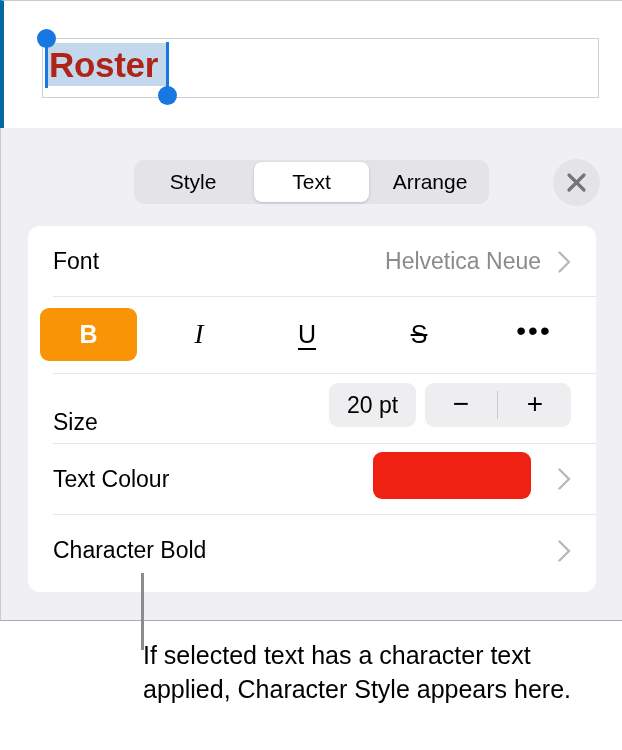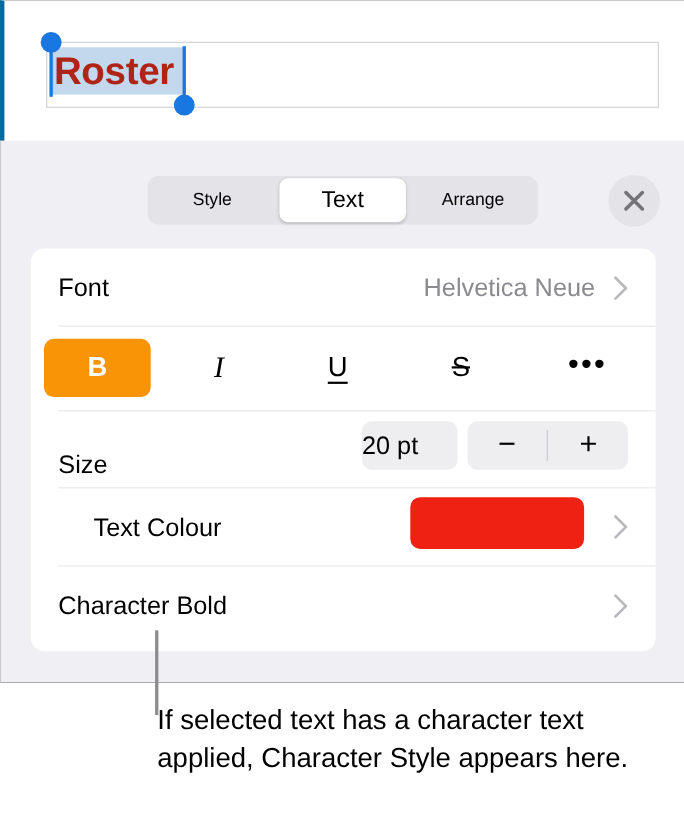--- a/index.html
+++ b/index.html
@@ -111,21 +111,21 @@
     height: 44px;
     background: #e3e3e8;
     border-radius: 10px;
   }
   .seg-item {
     position: absolute;
     top: 0;
     height: 44px;
     line-height: 44px;
     text-align: center;
-    font-size: 16px;
+    font-size: 21px;
     color: #000000;
   }
   .seg-0 { left: 0px;   width: 118px; }
   .seg-2 { left: 237px; width: 118px; }
   .seg-active {
     position: absolute;
     left: 120px;
     top: 2px;
     width: 115px;
     height: 40px;
@@ -248,20 +248,21 @@
     width: 87px;
     height: 44px;
     background: #eeeef0;
     border-radius: 9px;
   }
   .size-pill-label {
     position: absolute;
     left: 0; top: 0;
     width: 87px; height: 44px;
     line-height: 44px;
+    text-align: center;
     font-size: 23px;
     color: #000000;
   }
   .stepper {
     position: absolute;
     left: 397px;
     top: 10px;
     width: 146px;
     height: 44px;
     background: #eeeef0;
@@ -387,21 +388,21 @@
         </div>
         <div class="stepper">
           <div class="step-minus">−</div>
           <div class="step-div"></div>
           <div class="step-plus">+</div>
         </div>
       </div>
       <div class="row-sep" style="top:217px;"></div>
 
       <div class="row" style="top:217px;height:71px;">
-        <div class="row-label" style="top:23px;margin-left:32px;">Text Colour</div>
+        <div class="row-label" style="top:23px;">Text Colour</div>
         <div class="swatch"></div>
         <svg class="chev" style="right:25px;top:25px;" viewBox="0 0 13 22">
           <path d="M1.5 1.5 L11 11 L1.5 20.5" stroke="#b8b8bd" stroke-width="2.4" fill="none" stroke-linecap="round" stroke-linejoin="round"></path>
         </svg>
       </div>
       <div class="row-sep" style="top:288px;"></div>
 
       <div class="row" style="top:288px;height:78px;">
         <div class="row-label" style="top:23px;">Character Bold</div>
         <svg class="chev" style="right:25px;top:26px;" viewBox="0 0 13 22">

